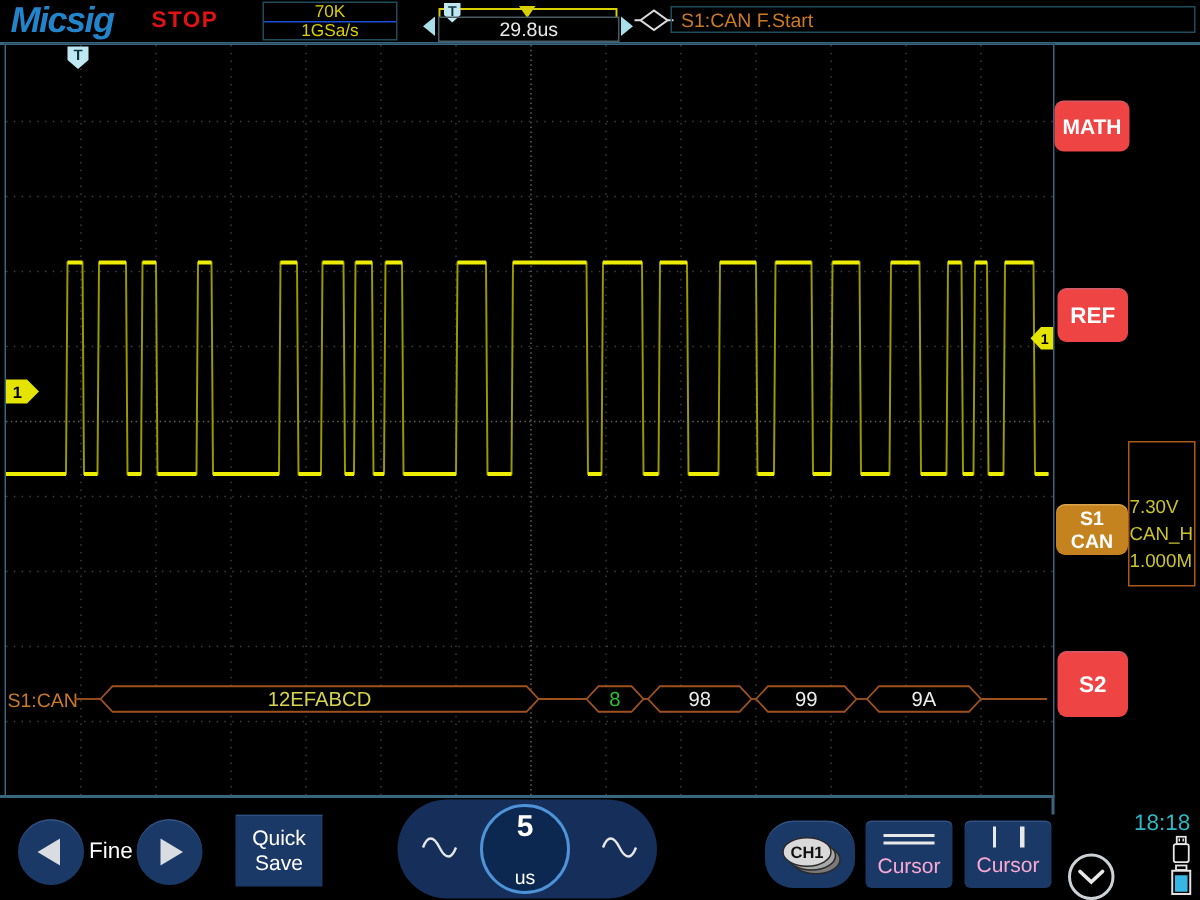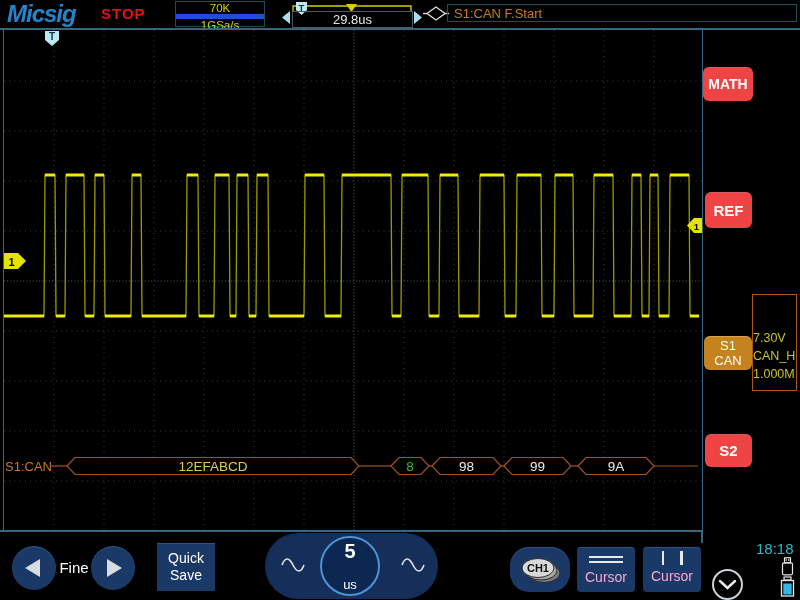--- a/index.html
+++ b/index.html
@@ -6,44 +6,44 @@
   #screen{position:relative;width:800px;height:600px;background:#000;overflow:hidden;
           font-family:"Liberation Sans","DejaVu Sans",sans-serif;-webkit-font-smoothing:antialiased;}
   .abs{position:absolute;}
 
   
   #logo{left:7px;top:0px;font-size:24px;font-weight:bold;font-style:italic;color:#2285cc;letter-spacing:-1px;}
   #run-state{left:101px;top:5px;font-size:15px;font-weight:bold;color:#e01212;letter-spacing:1px;}
   #acq-box{left:175px;top:1px;width:90px;height:26px;border:1px solid #1d4d5a;box-sizing:border-box;
            display:flex;flex-direction:column;color:#d8cf00;font-size:11.5px;text-align:center;}
   #acq-box .row{flex:1;line-height:12px;display:flex;align-items:center;justify-content:center;}
-  #acq-box .row:first-child{border-bottom:5px solid #1d4ed8;}
+  #acq-box .row:first-child{border-bottom:1px solid #1d4ed8;}
   #hoff-box{left:292px;top:11px;width:121px;height:17px;border:1px solid #4b5b63;box-sizing:border-box;
             color:#e8e8e8;font-size:13px;text-align:center;line-height:15px;}
   #trig-box{left:447px;top:4px;width:350px;height:18px;border:1px solid #1d4d5a;box-sizing:border-box;
             color:#cc7a22;font-size:13px;line-height:18px;padding-left:6px;}
   #header-line{left:0;top:28px;width:800px;height:2px;background:#39667f;}
 
   
   #plot{left:3px;top:29px;width:698px;height:501px;border:1px solid #39667f;box-sizing:content-box;background:#000;}
   #bottom-line{left:0;top:530px;width:702px;height:2px;background:#39667f;}
   #corner-stub{left:701px;top:530px;width:2px;height:13px;background:#39667f;}
 
   
   .navy-btn{background:#ef4444;color:#fff;border-radius:6px;display:flex;align-items:center;justify-content:center;
             font-weight:bold;box-shadow:inset 0 1px 0 rgba(120,160,220,.25);}
   #btn-math{left:703px;top:67px;width:50px;height:34px;font-size:14px;}
   #btn-ref{left:705px;top:192px;width:47px;height:36px;font-size:15px;}
   #btn-s1{left:704px;top:336px;width:48px;height:34px;background:#c5831f;color:#fff;border-radius:6px;
-          display:flex;flex-direction:column;align-items:center;justify-content:center;font-weight:normal;
+          display:flex;flex-direction:column;align-items:center;justify-content:center;font-weight:bold;
           font-size:13px;line-height:15px;box-shadow:inset 0 1px 0 rgba(255,220,160,.35);}
   #s1-info{left:752px;top:294px;width:45px;height:97px;border:1px solid #a9581c;box-sizing:border-box;
            display:flex;flex-direction:column;justify-content:flex-end;align-items:flex-start;
            color:#c9c22c;font-size:12.5px;line-height:18px;padding-bottom:7px;}
-  #btn-s2{left:705px;top:434px;width:47px;height:33px;font-size:15px;}
+  #btn-s2{left:705px;top:434px;width:47px;height:44px;font-size:15px;}
 
   
   .circle-btn{width:44px;height:44px;border-radius:50%;background:#1b3967;display:flex;align-items:center;justify-content:center;
               box-shadow:inset 0 1px 0 rgba(120,160,220,.25);}
   #btn-prev{left:12px;top:546px;}
   #btn-next{left:91px;top:546px;}
   .tri-left{width:0;height:0;border-top:9px solid transparent;border-bottom:9px solid transparent;border-right:15px solid #d9dde1;margin-right:3px;}
   .tri-right{width:0;height:0;border-top:9px solid transparent;border-bottom:9px solid transparent;border-left:15px solid #d9dde1;margin-left:3px;}
   #fine-label{left:56px;top:559px;width:36px;text-align:center;color:#fff;font-size:15px;}
   #btn-quicksave{left:157px;top:543px;width:58px;height:48px;background:#1b3967;color:#fff;font-size:14px;line-height:17px;

